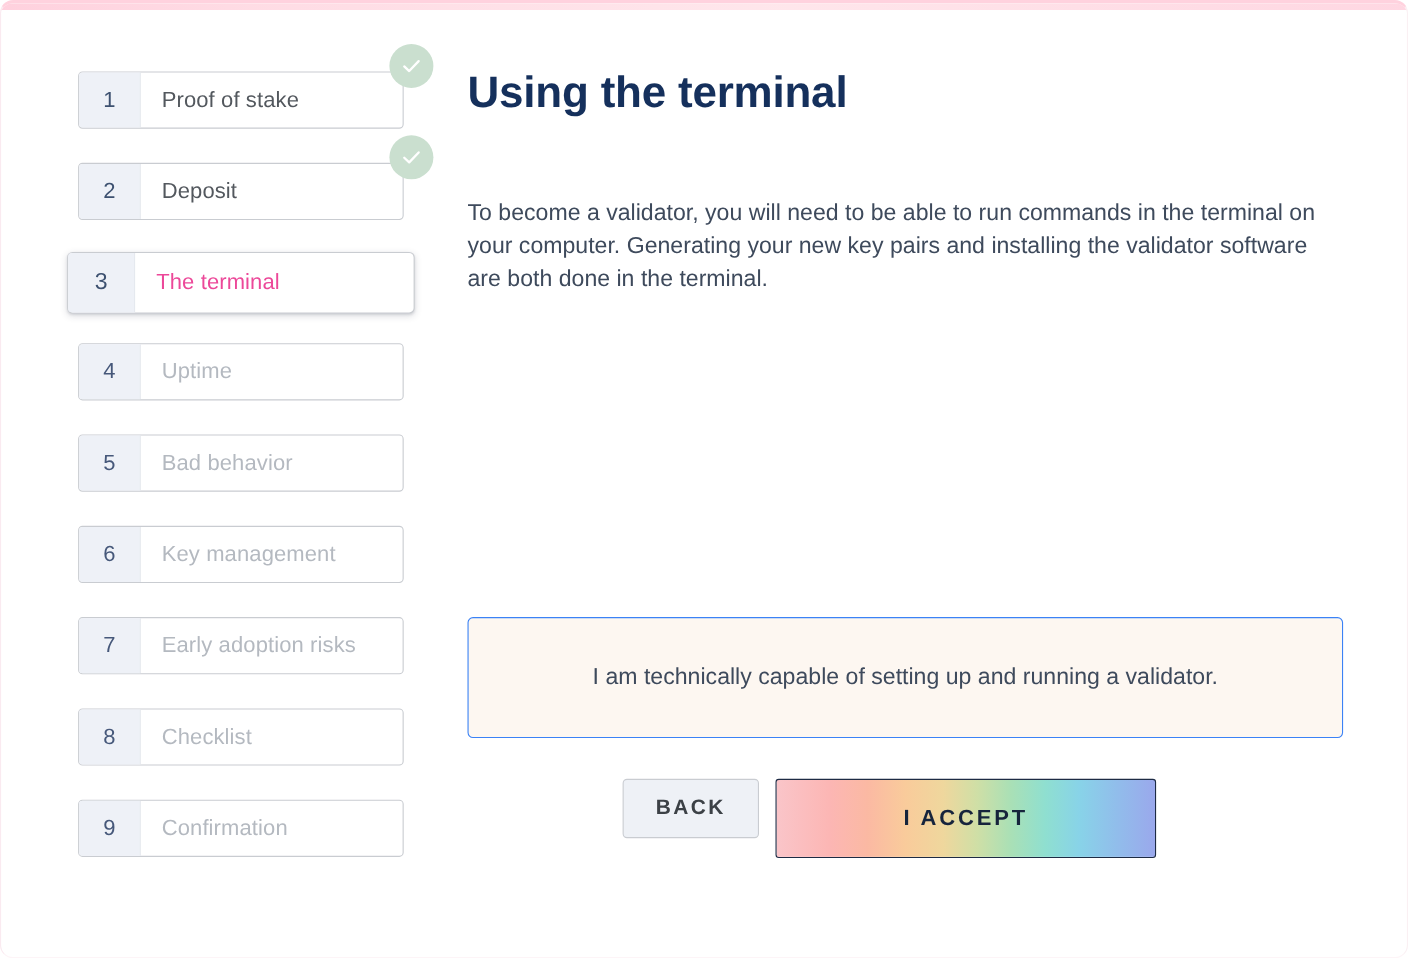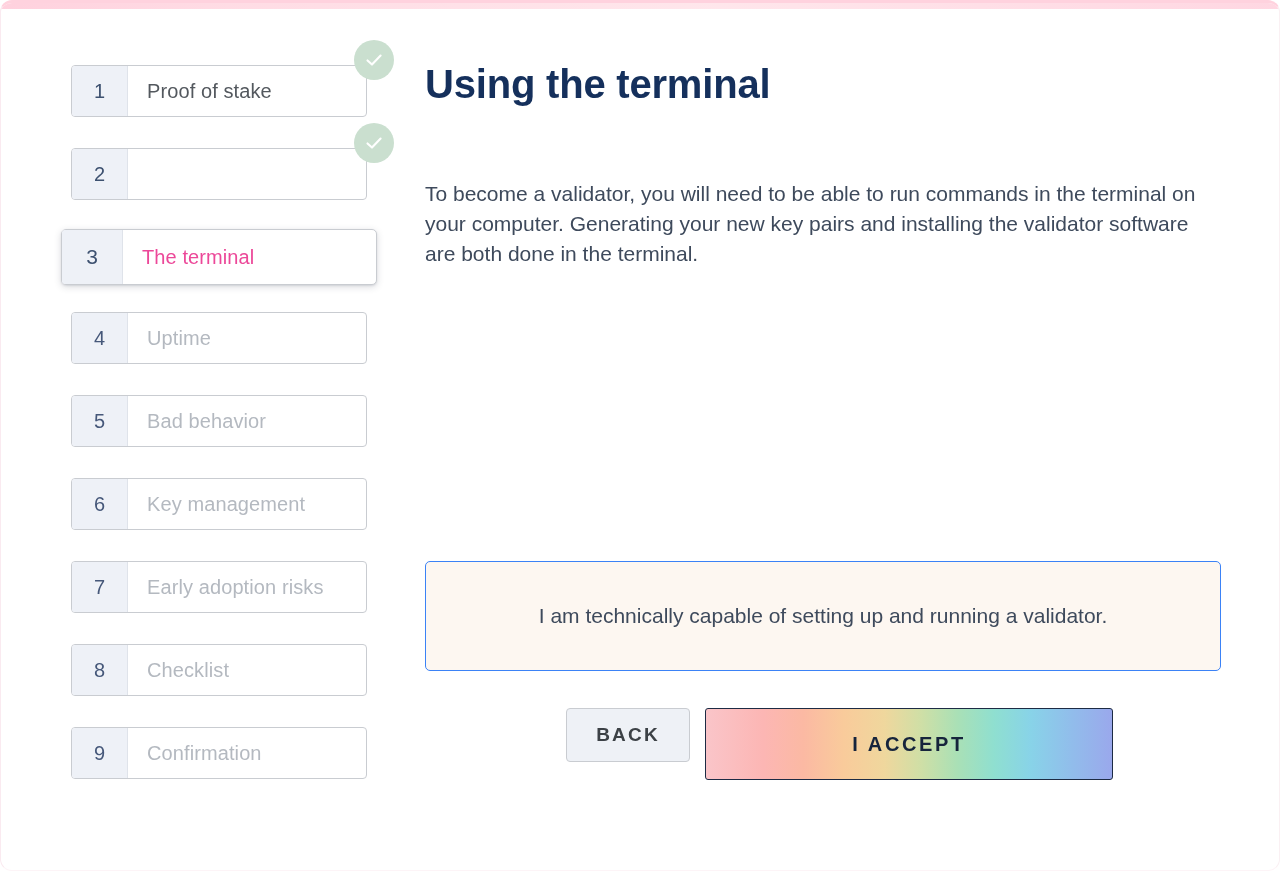--- a/index.html
+++ b/index.html
@@ -212,21 +212,21 @@
     font-weight: bold;
     letter-spacing: 2.2px;
     font-family: "Liberation Sans", sans-serif;
     cursor: pointer;
     display: flex;
     align-items: center;
     justify-content: center;
   }
   #accept-button {
     margin-left: 15px;
-    width: 408px;
+    width: 346px;
     height: 72px;
     box-sizing: border-box;
     border: 1px solid #1d2b44;
     border-radius: 3px;
     color: #16243c;
     font-size: 20px;
     font-weight: bold;
     letter-spacing: 2.6px;
     font-family: "Liberation Sans", sans-serif;
     cursor: pointer;
@@ -262,20 +262,21 @@
         <div class="label">Proof of stake</div>
         <div class="check-badge">
           <svg width="24" height="24" viewBox="0 0 24 24" aria-hidden="true">
             <path d="M5.5 12.4 L10 16.6 L18.6 7.6" fill="none" stroke="#ffffff" stroke-width="2.1" stroke-linecap="round" stroke-linejoin="round"></path>
           </svg>
         </div>
       </div>
 
       <div class="step completed">
         <div class="num">2</div>
+        <div class="label">Deposit</div>
         <div class="check-badge">
           <svg width="24" height="24" viewBox="0 0 24 24" aria-hidden="true">
             <path d="M5.5 12.4 L10 16.6 L18.6 7.6" fill="none" stroke="#ffffff" stroke-width="2.1" stroke-linecap="round" stroke-linejoin="round"></path>
           </svg>
         </div>
       </div>
 
       <div class="step active">
         <div class="num">3</div>
         <div class="label">The terminal</div>

